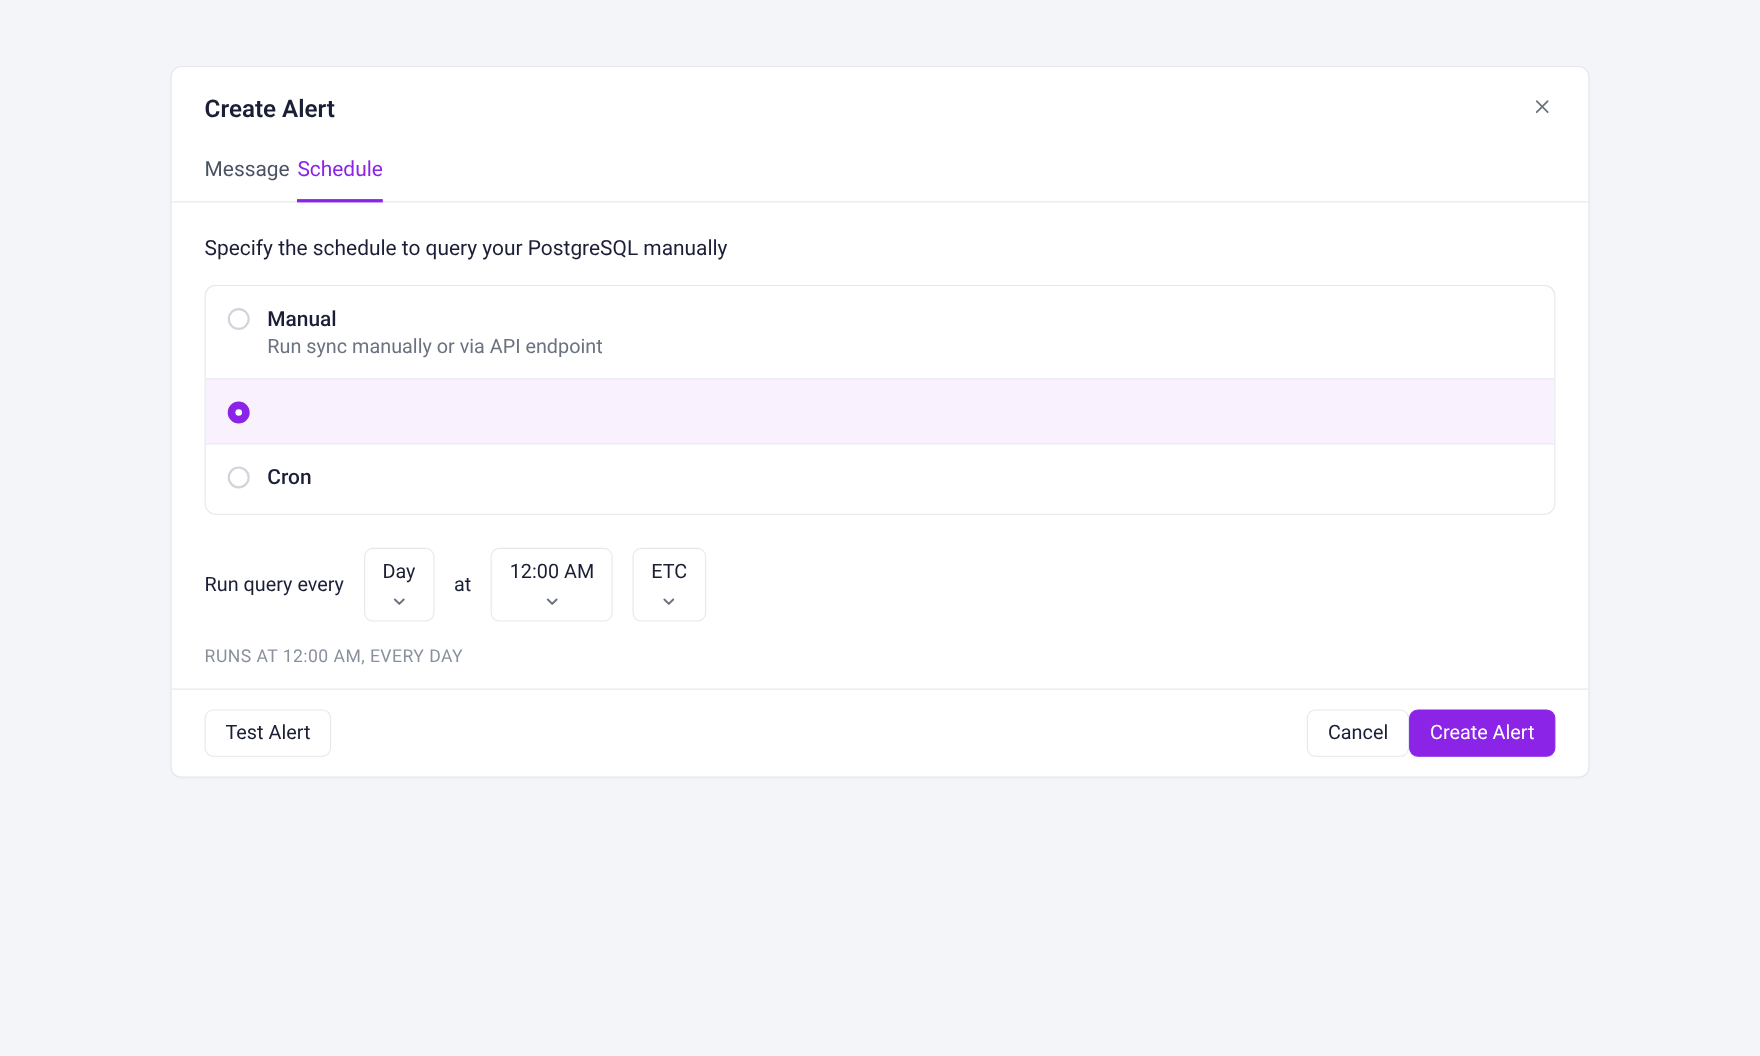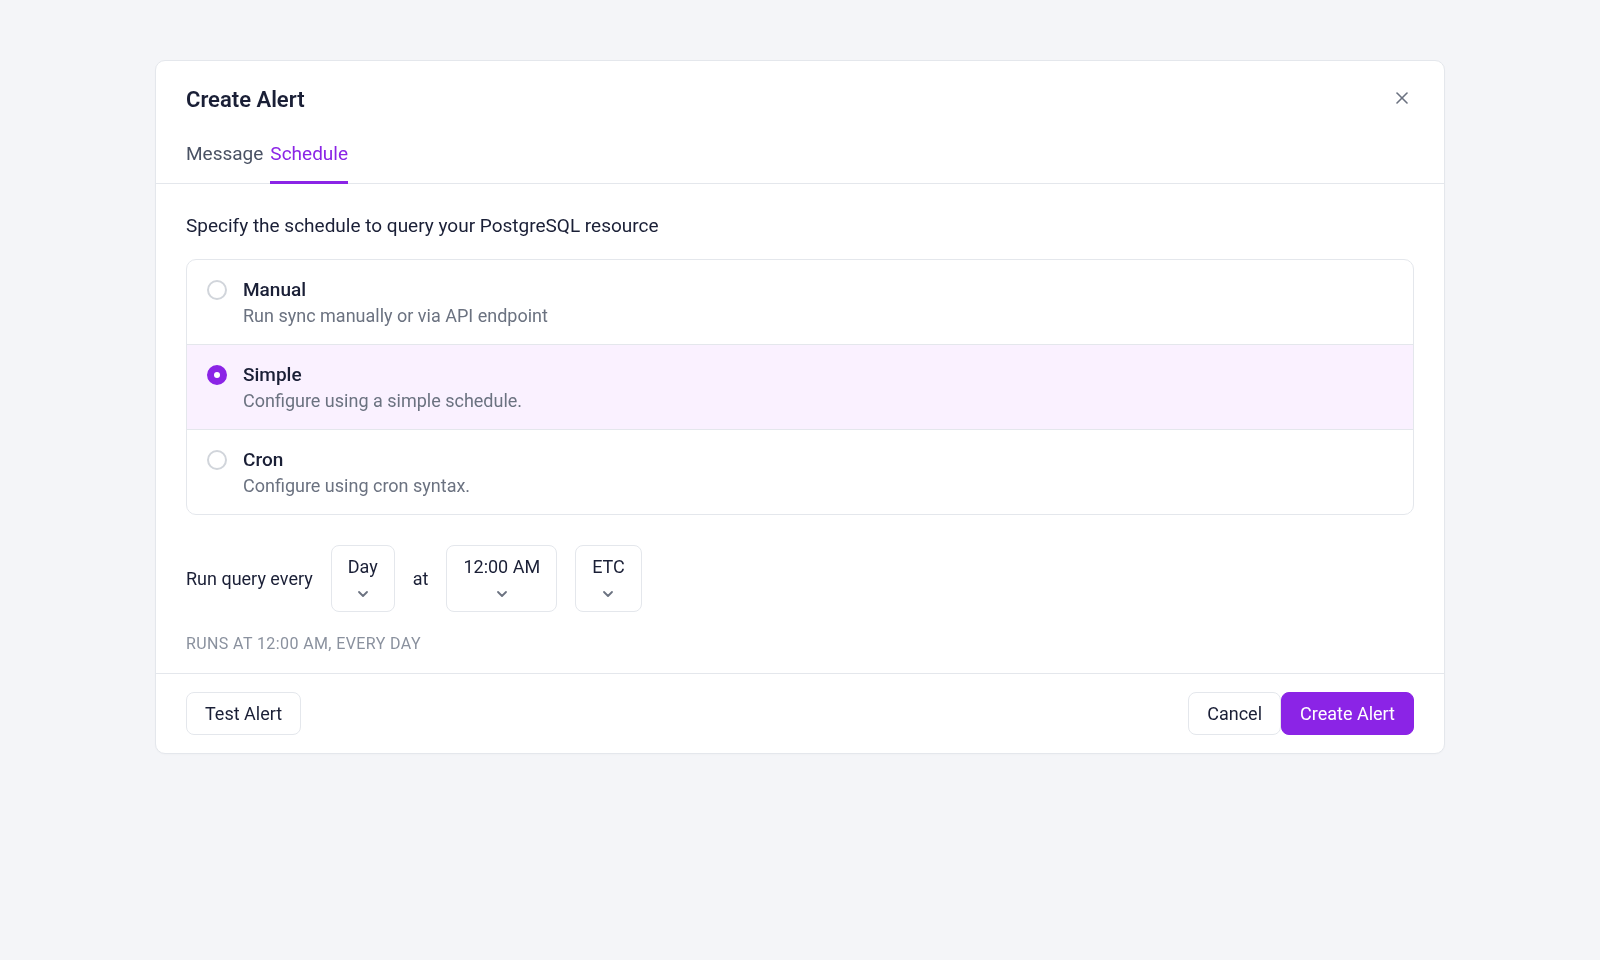--- a/index.html
+++ b/index.html
@@ -204,45 +204,40 @@
             </svg>
         </span>
       </div>
       <div class="tabs">
         <div class="tab">Message</div>
         <div class="tab active">Schedule</div>
       </div>
     </div>
 
     <div class="modal-body">
-      <p class="instruction">Specify the schedule to query your PostgreSQL resource</p>
+      <p class="instruction">Specify the schedule to query your PostgreSQL manually</p>
 
       <div class="radio-list">
 
         <div class="radio-item">
           <span class="radio-circle"></span>
           <div class="radio-text">
             <div class="radio-title">Manual</div>
             <div class="radio-desc">Run sync manually or via API endpoint</div>
           </div>
         </div>
 
         <div class="radio-item selected">
           <span class="radio-circle"></span>
-          <div class="radio-text">
-            <div class="radio-title">Simple</div>
-            <div class="radio-desc">Configure using a simple schedule.</div>
-          </div>
         </div>
 
         <div class="radio-item">
           <span class="radio-circle"></span>
           <div class="radio-text">
             <div class="radio-title">Cron</div>
-            <div class="radio-desc">Configure using cron syntax.</div>
           </div>
         </div>
 
       </div>
 
       <div class="schedule-row">
         <span>Run query every</span>
 
         <div class="dropdown">
           <span>Day</span>

